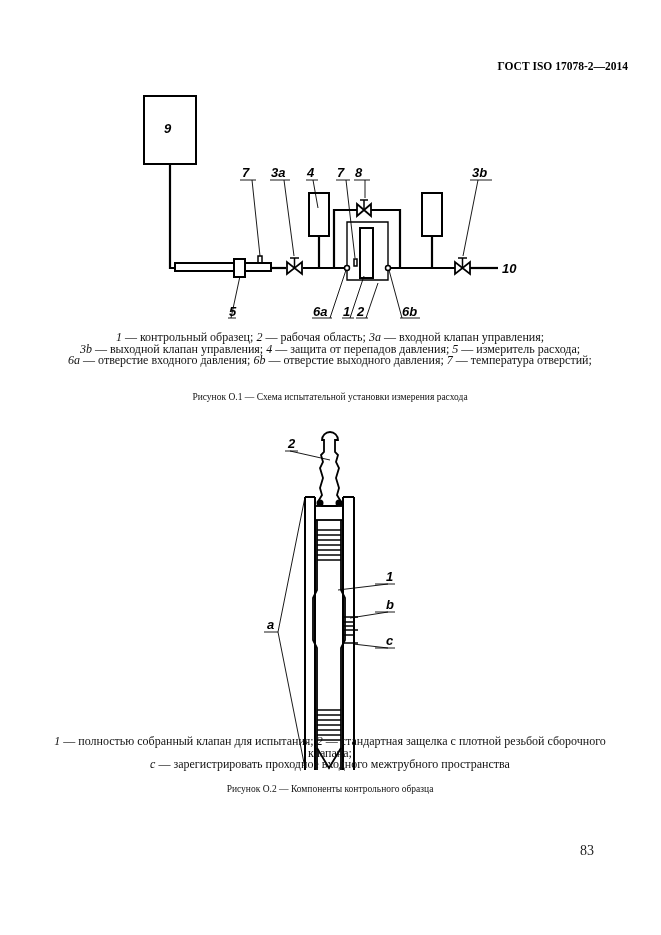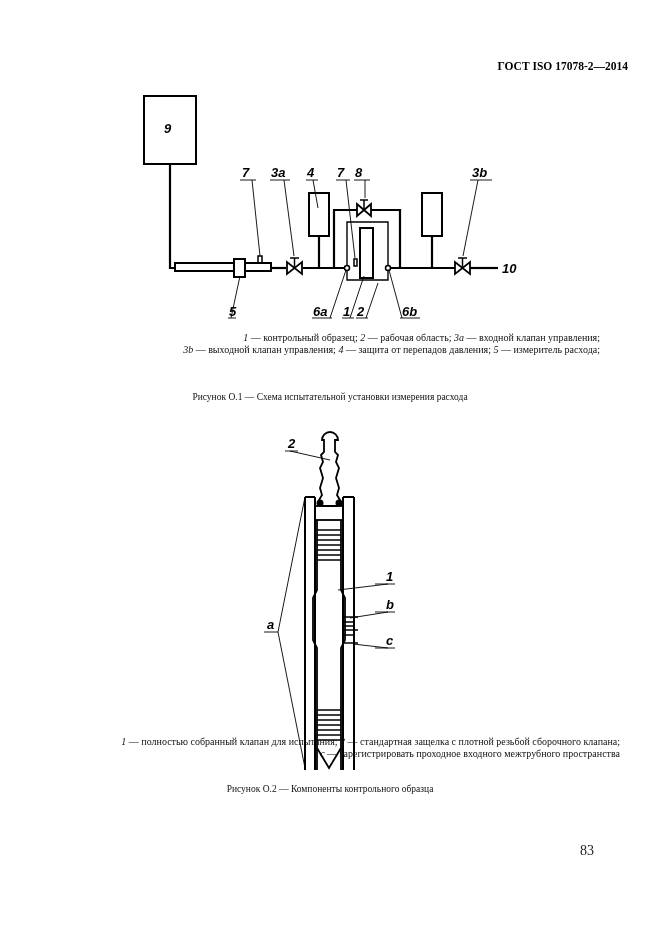--- a/index.html
+++ b/index.html
@@ -1,19 +1,19 @@
 <!DOCTYPE html>
 <html><head>
 <meta charset="utf-8">
 <style>
   html, body { margin:0; padding:0; background:#ffffff; }
   body { width:661px; height:935px; position:relative; overflow:hidden; font-family:"Liberation Sans", sans-serif; color:#000; }
   .abs { position:absolute;font-family:Liberation Serif, serif; }
   .header-std { left:448px; top:60px; width:180px; text-align:right; font-weight:bold; font-size:11.5px; }
-  .legend { font-size:10px; line-height:11.6px; text-align:right; color:#111; }
+  .legend { font-size:12px; line-height:11.6px; text-align:center; color:#111; }
   .legend i { font-style:italic; }
   .caption { font-size:9.5px; text-align:center; color:#111; }
   .pagenum { left:580px; top:843px; font-size:14px; color:#222; }
   svg { position:absolute; left:0; top:0; }
   .lbl { font-family:"Liberation Sans", sans-serif; font-weight:bold; font-style:italic; font-size:13px; fill:#000; }
 </style>
 </head>
 <body>
 
 <div class="abs header-std">ГОСТ ISO 17078-2—2014</div>
@@ -176,20 +176,21 @@
     <text class="lbl" x="386" y="581">1</text>
     <text class="lbl" x="386" y="609">b</text>
     <text class="lbl" x="386" y="645">c</text>
     <text class="lbl" x="267" y="629">a</text>
   </g>
 </svg>
 
 <div class="abs legend" style="left:60px; top:332px; width:540px;">
   <div><i>1</i><span> — контрольный образец; </span><i>2</i><span> — рабочая область; </span><i>3a</i><span> — входной клапан управления;</span></div>
   <div><i>3b</i><span> — выходной клапан управления; </span><i>4</i><span> — защита от перепадов давления; </span><i>5</i><span> — измеритель расхода;</span></div>
+  <div><i>6a</i><span> — отверстие входного давления; </span><i>6b</i><span> — отверстие выходного давления; </span><i>7</i><span> — температура отверстий;</span></div>
 </div>
 <div class="abs caption" style="left:60px; top:392px; width:540px;">Рисунок О.1 — Схема испытательной установки измерения расхода</div>
 
 <div class="abs legend" style="left:40px; top:736px; width:580px;">
   <div><i>1</i><span> — полностью собранный клапан для испытания; </span><i>2</i><span> — стандартная защелка с плотной резьбой сборочного клапана;</span></div>
   <div><i>c</i><span> — зарегистрировать проходное входного межтрубного пространства</span></div>
 </div>
 <div class="abs caption" style="left:60px; top:784px; width:540px;">Рисунок О.2 — Компоненты контрольного образца</div>
 
 <div class="abs pagenum">83</div>

